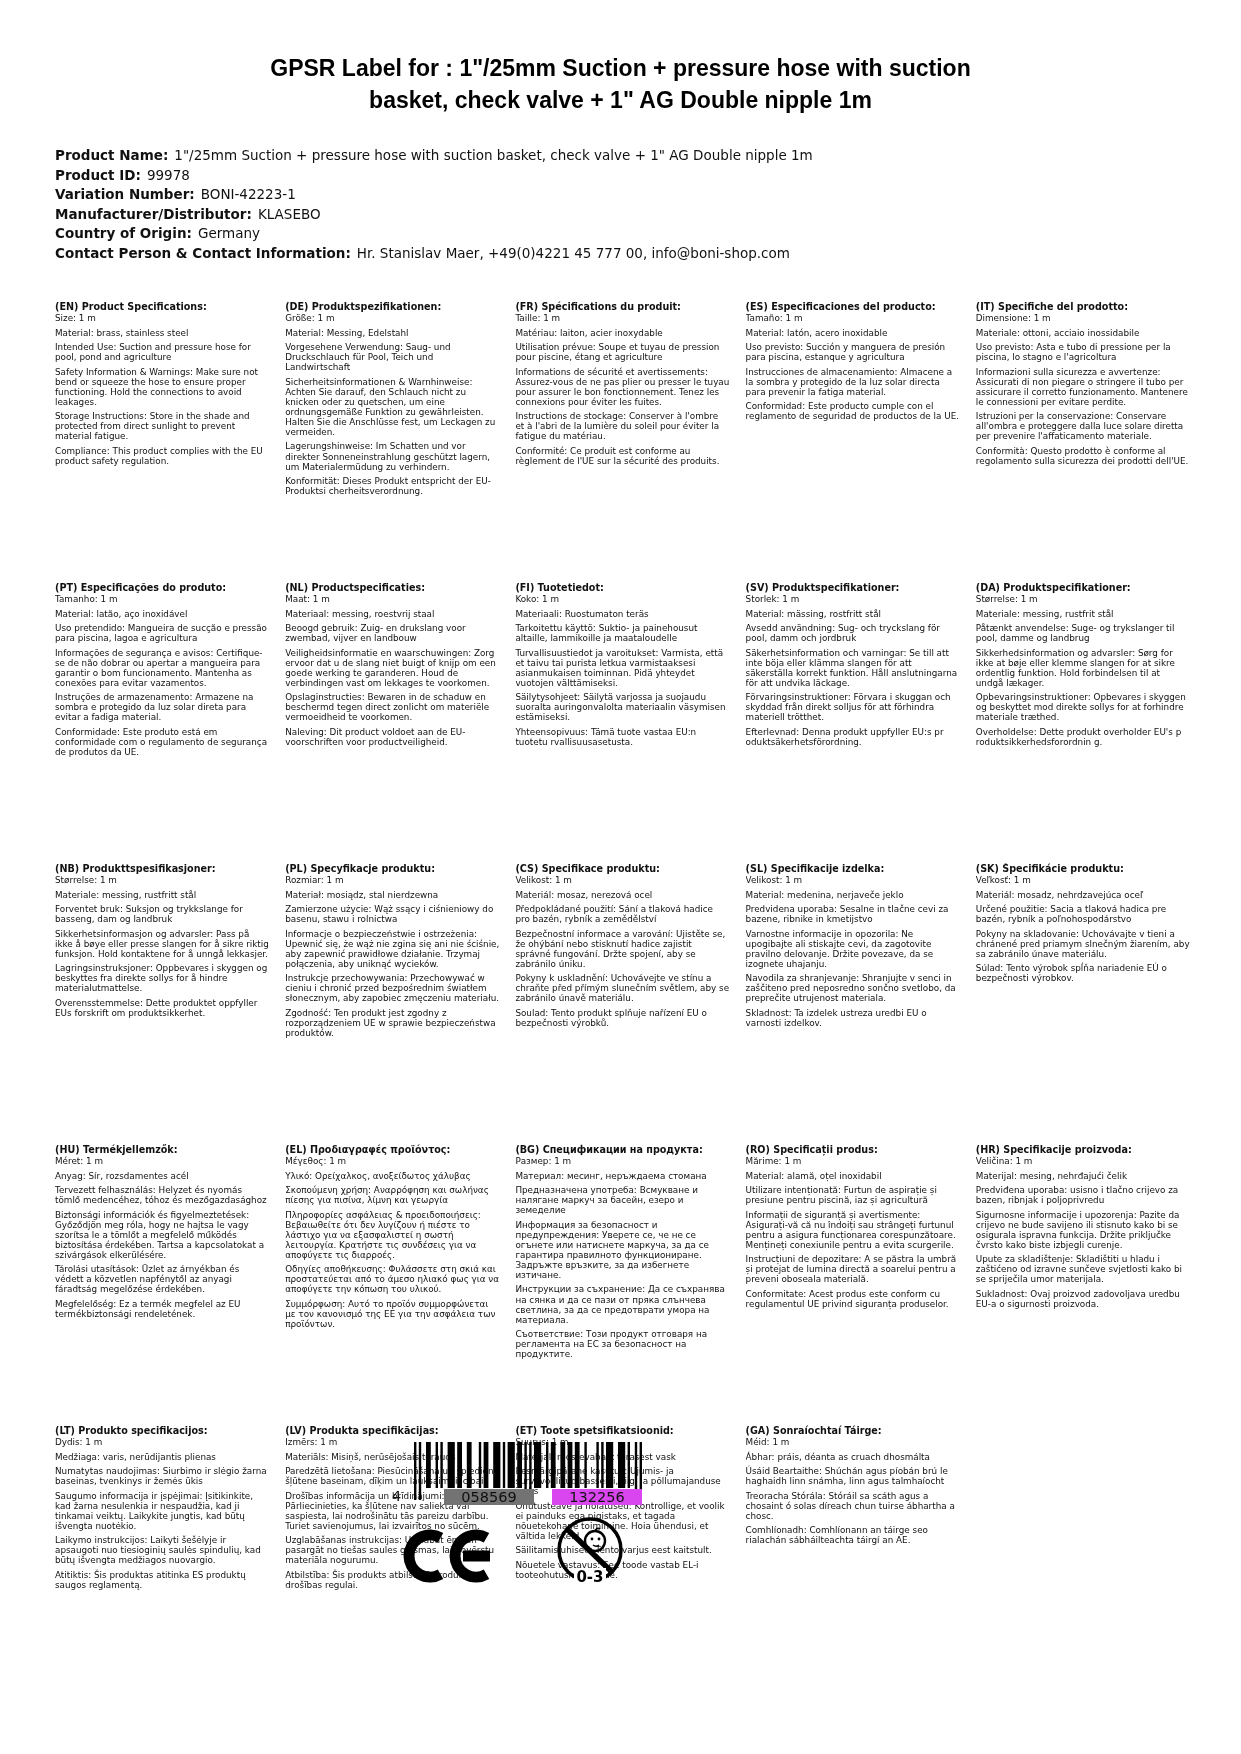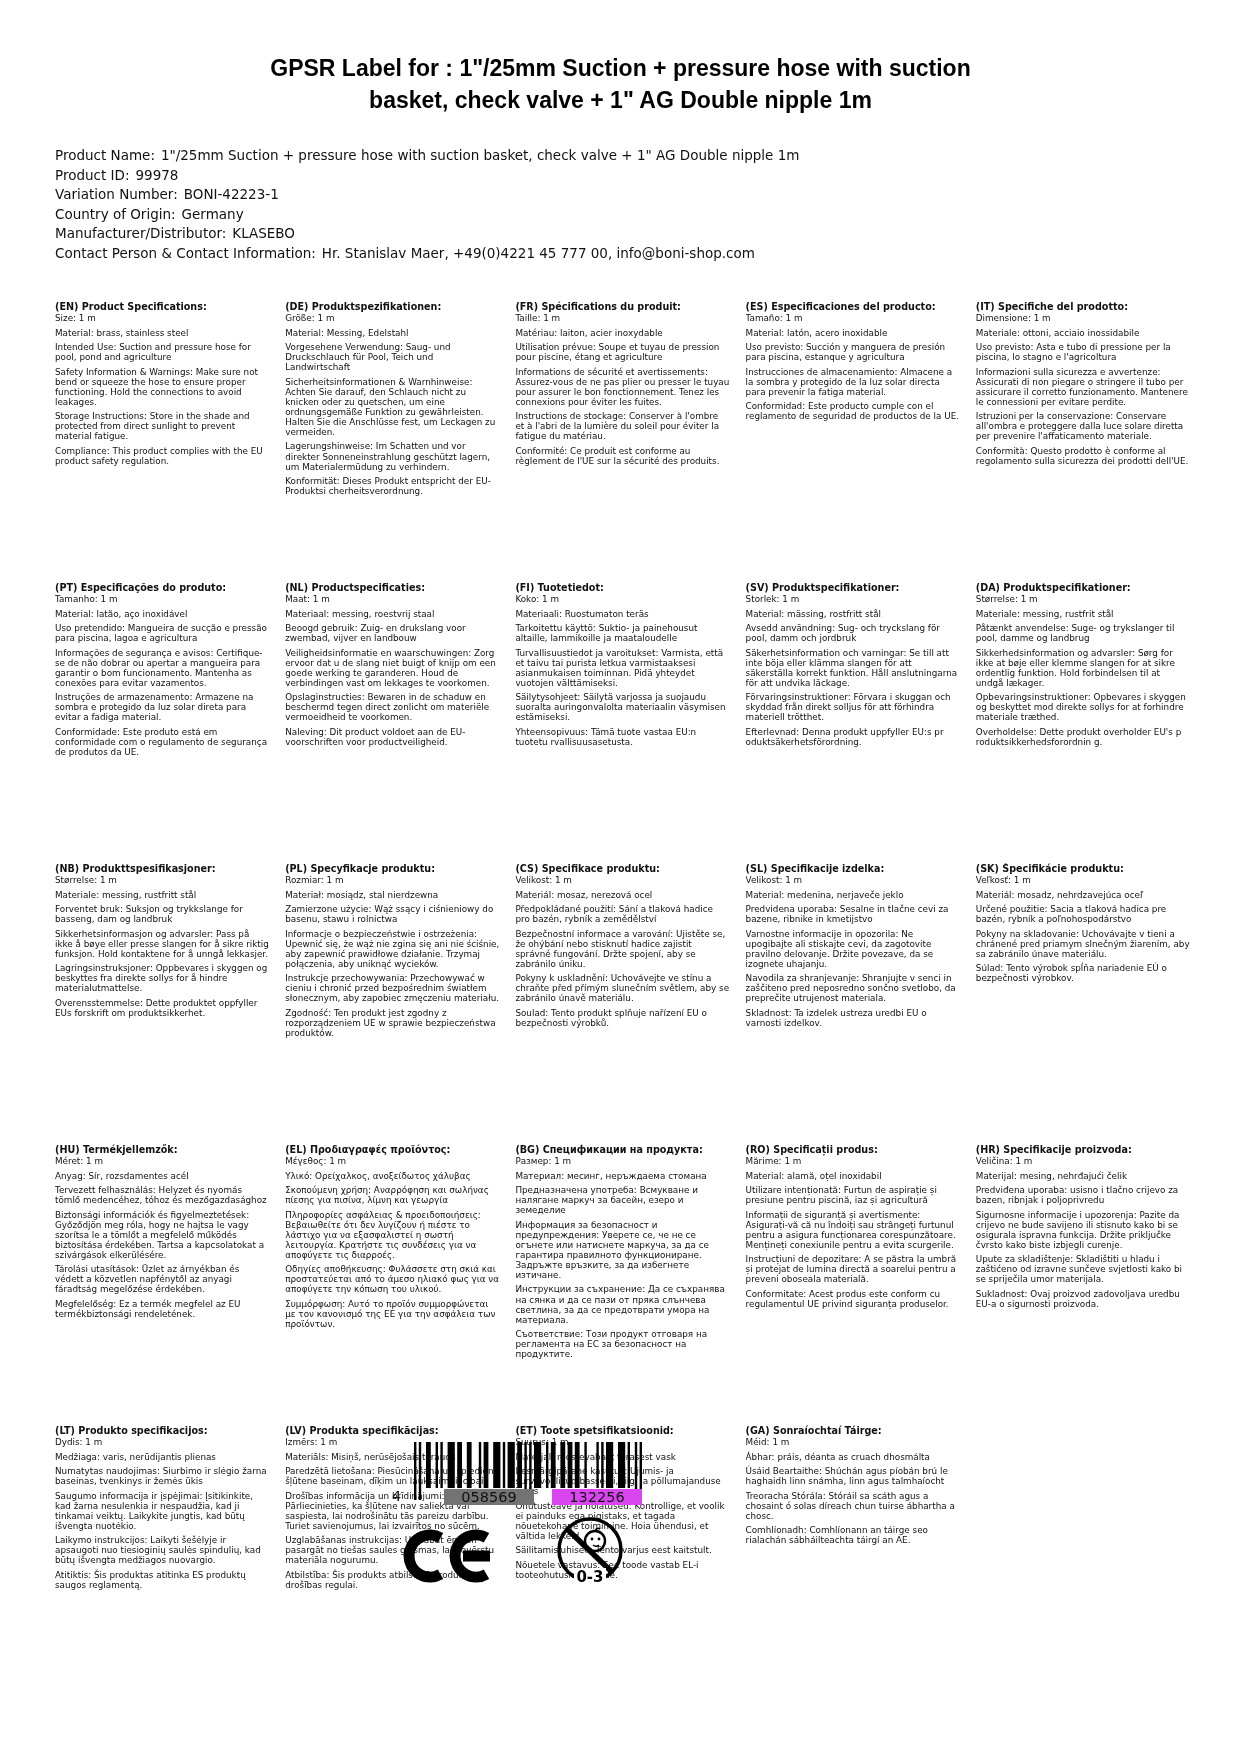--- a/index.html
+++ b/index.html
@@ -22,21 +22,21 @@
     line-height:1.4;
     color:#000;
   }
   .product-info{
     position:absolute;
     top:146px; left:55px; right:55px;
     font-size:13.5px;
     line-height:19.5px;
   }
   .info-row{white-space:nowrap;}
-  .info-label{font-weight:normal;}
+  .info-label{font-weight:bold;}
   .info-value{margin-left:6px;}
   .lang-grid{
     position:absolute;
     top:301px; left:55px;
     width:1135px;
     display:grid;
     grid-template-columns:repeat(5,1fr);
     grid-auto-rows:281px;
     column-gap:16px;
   }
@@ -81,22 +81,22 @@
 
   <div class="doc-title">
     <span>GPSR Label for : 1"/25mm Suction + pressure hose with suction</span><br>
     <span>basket, check valve + 1" AG Double nipple 1m</span>
   </div>
 
   <div class="product-info">
       <div class="info-row"><span class="info-label">Product Name:</span><span class="info-value">1"/25mm Suction + pressure hose with suction basket, check valve + 1" AG Double nipple 1m</span></div>
       <div class="info-row"><span class="info-label">Product ID:</span><span class="info-value">99978</span></div>
       <div class="info-row"><span class="info-label">Variation Number:</span><span class="info-value">BONI-42223-1</span></div>
+      <div class="info-row"><span class="info-label">Manufacturer/Distributor:</span><span class="info-value">KLASEBO</span></div>
       <div class="info-row"><span class="info-label">Country of Origin:</span><span class="info-value">Germany</span></div>
-      <div class="info-row"><span class="info-label">Manufacturer/Distributor:</span><span class="info-value">KLASEBO</span></div>
       <div class="info-row"><span class="info-label">Contact Person &amp; Contact Information:</span><span class="info-value">Hr. Stanislav Maer, +49(0)4221 45 777 00, info@boni-shop.com</span></div>
     </div>
 
   <div class="lang-grid">
       <div class="lang-block">
         <div class="lang-title">(EN) Product Specifications:</div>
         <p class="lang-p">Size: 1 m</p>
         <p class="lang-p">Material: brass, stainless steel</p>
         <p class="lang-p">Intended Use: Suction and pressure hose for pool, pond and agriculture</p>
         <p class="lang-p">Safety Information &amp; Warnings: Make sure not bend or squeeze the hose to ensure proper functioning. Hold the connections to avoid leakages.</p>

